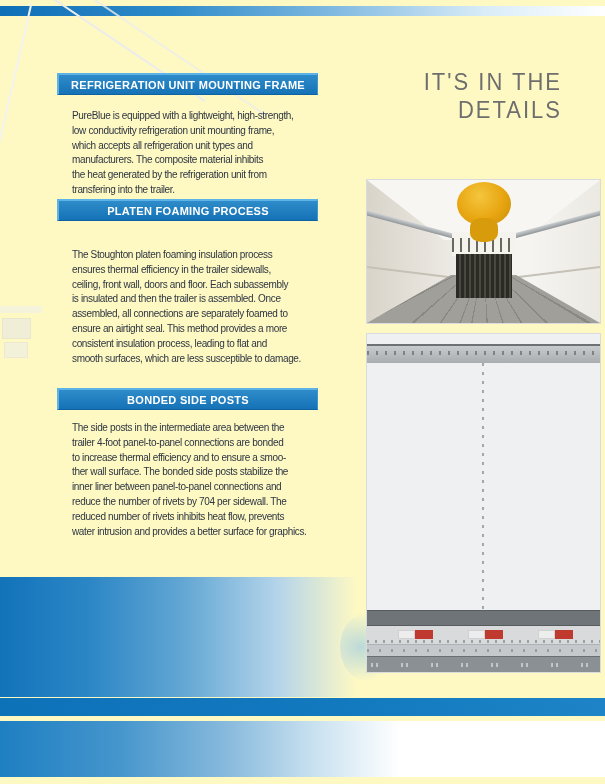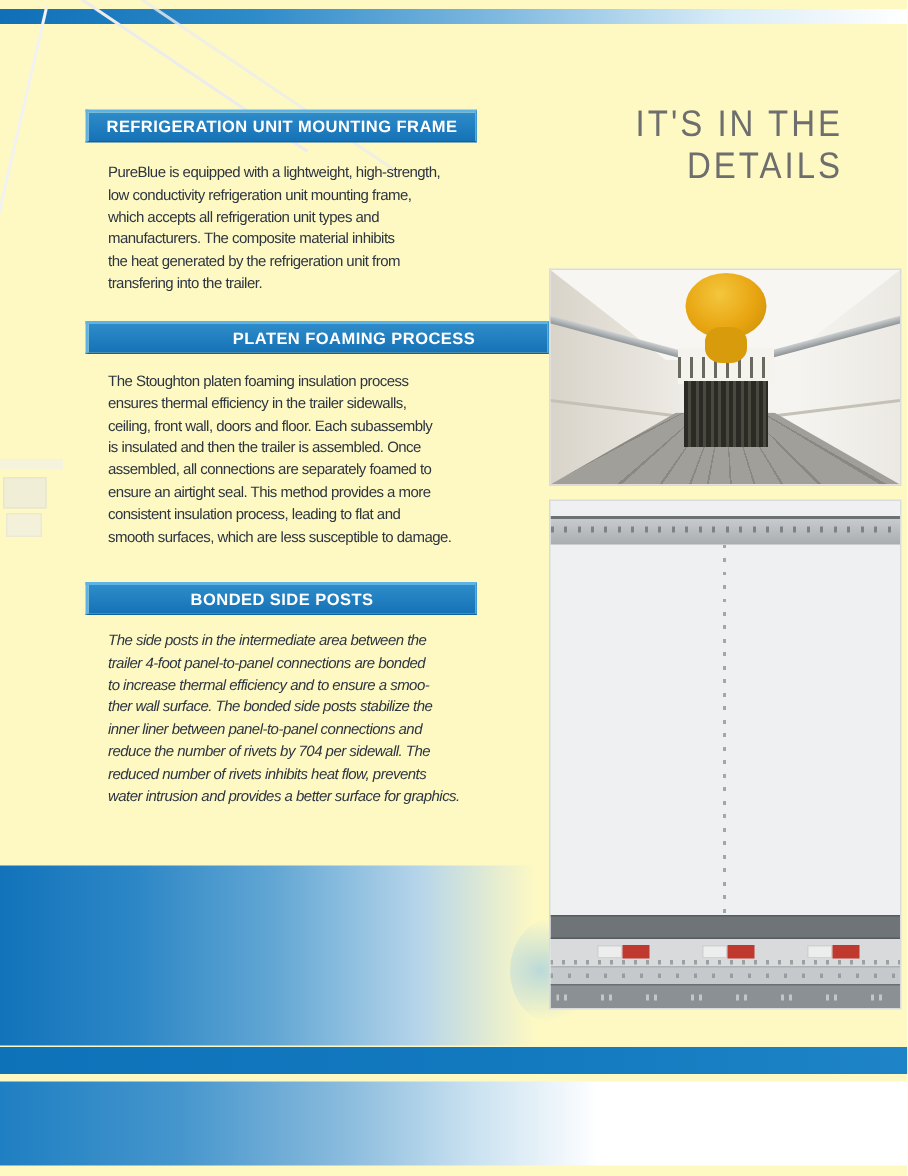--- a/index.html
+++ b/index.html
@@ -28,26 +28,26 @@
   .band-bottom{position:absolute;left:0;top:721px;width:605px;height:56px;
     background:linear-gradient(90deg,#1e7fc2 0%,#4696cd 20%,#8abbdd 38%,#c9e1f0 52%,#ffffff 66%);}
   
   .section-header{
     position:absolute;left:57px;width:258px;height:19px;
     background:linear-gradient(180deg,#2e8cca,#1572b6);
     border-top:2px solid #5db3e6;border-left:2px solid #5db3e6;
     border-right:1px solid #3c96d2;border-bottom:1px solid #0f62a0;
     display:flex;align-items:center;justify-content:center;
     color:#ffffff;font-size:11px;font-weight:bold;letter-spacing:.3px;white-space:nowrap;}
-  .h1{top:73px;} .h2{top:214px;padding-left:48px;} .h3{top:388px;align-items:center;}
+  .h1{top:73px;} .h2{top:199px;} .h3{top:388px;align-items:center;}
   .body-text{
     position:absolute;left:72px;width:300px;
     color:#2d3541;font-size:10px;line-height:14.8px;letter-spacing:-.35px;
     white-space:pre-line;}
-  .p1{top:109px;} .p2{top:248px;} .p3{top:421px;font-style:italic;}
+  .p1{top:109px;} .p2{top:248px;} .p3{top:421px;}
   
   .headline{
     position:absolute;right:43px;top:68px;text-align:right;
     color:#6e6e6e;font-size:22px;letter-spacing:2px;line-height:1.14;
     white-space:pre-line;transform:scaleY(1.12);transform-origin:top right;}
   .photo{position:absolute;left:367px;width:233px;overflow:hidden;box-shadow:0 0 0 1px #d9dbdc;background:#efede8;}
   .photo1{top:180px;height:143px;}
   .photo2{top:334px;height:338px;background:#eef0f1;}
   
   .p1-walls{position:absolute;inset:0;

